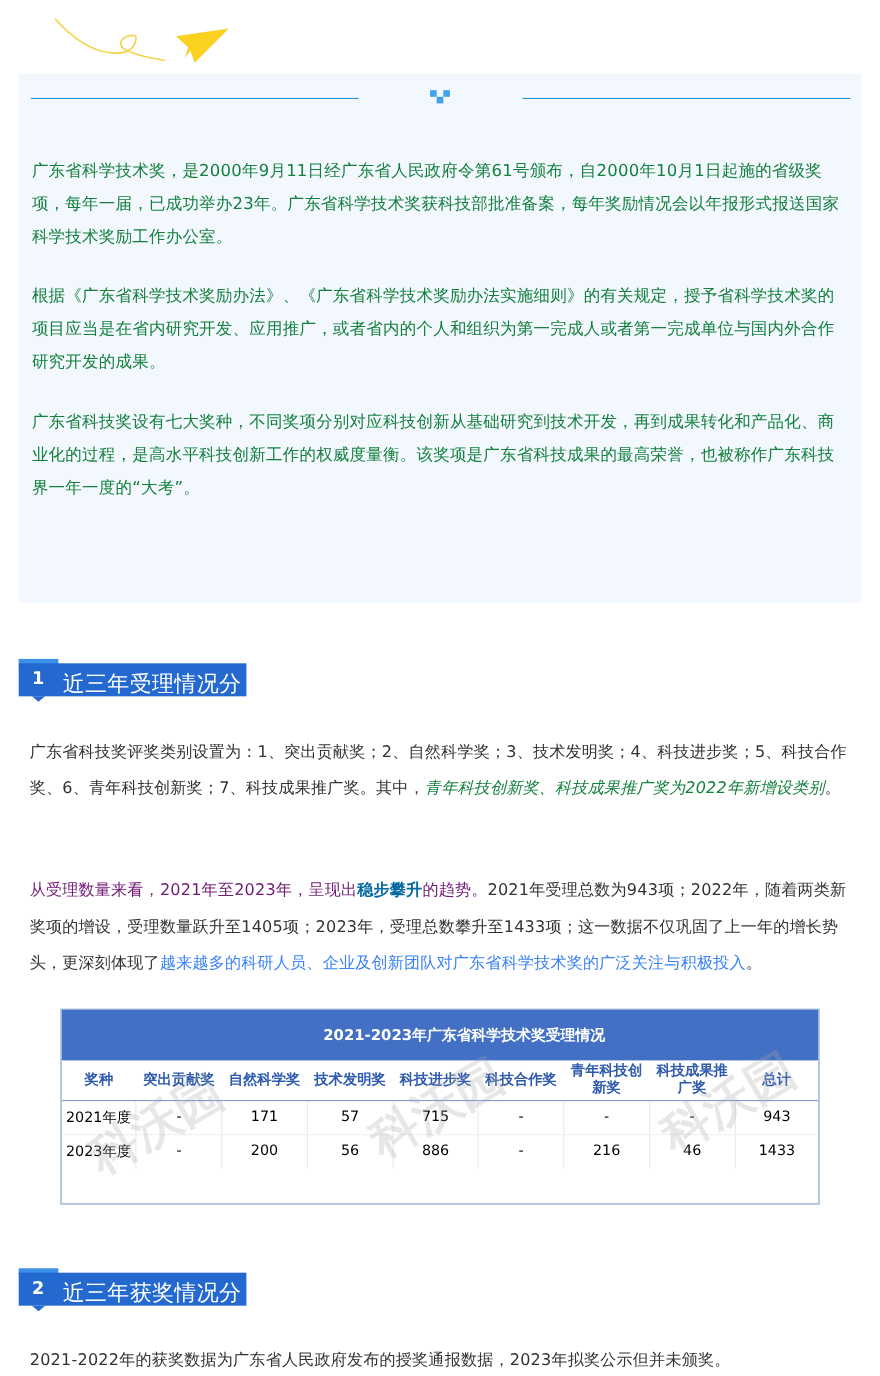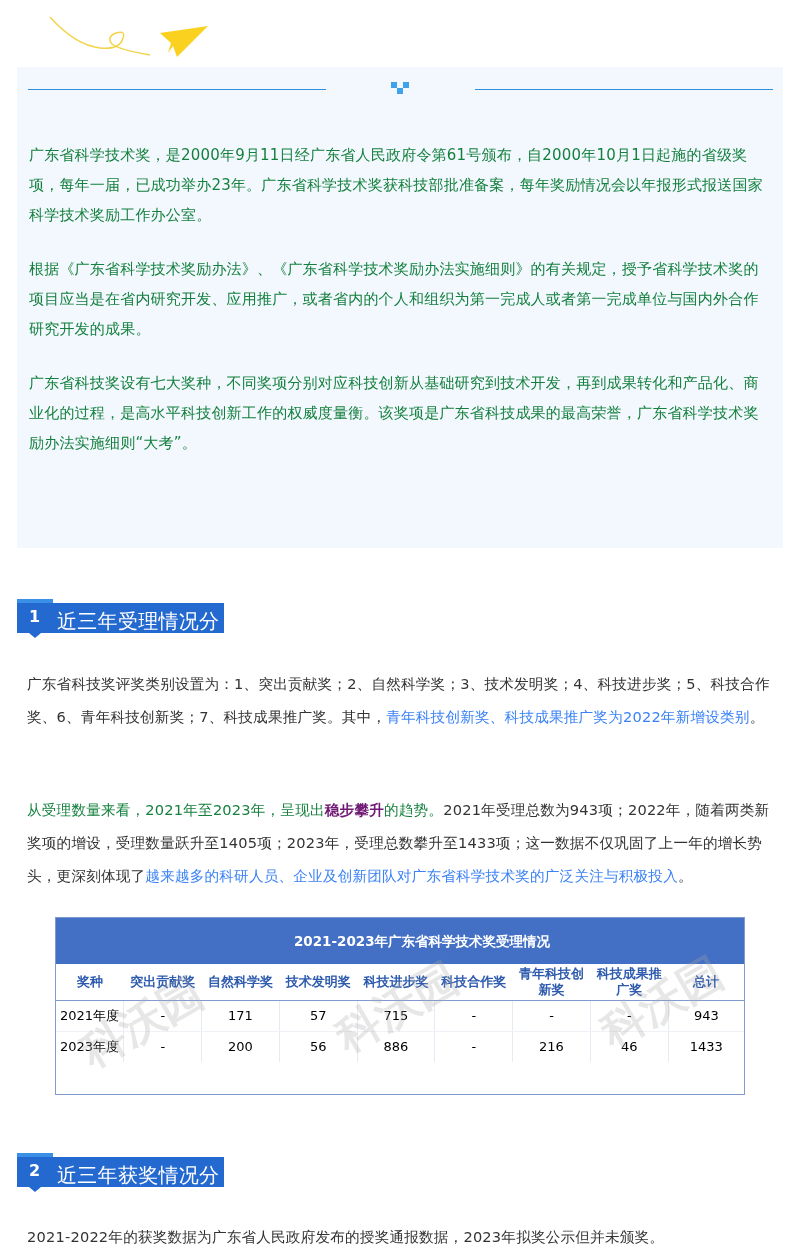--- a/index.html
+++ b/index.html
@@ -28,23 +28,23 @@
   .section-head .bar { position: absolute; left: 0; top: 4px; width: 207px; height: 30px; background: #2469cf; }
   .section-head .num { position: absolute; left: 12px; top: 8px; color: #ffffff; font-weight: bold; font-size: 16px; }
   .section-head .title { position: absolute; left: 40px; top: 9px; color: #ffffff; font-weight: normal; font-size: 20px; letter-spacing: 0.3px; }
   .section-head .pointer { position: absolute; left: 12px; top: 34px; width: 0; height: 0;
     border-left: 6px solid transparent; border-right: 6px solid transparent; border-top: 5px solid #2469cf; }
 
   .body-text {
     position: absolute; left: 27px; width: 748px;
     font-size: 14.6px; line-height: 33px; color: #333333; letter-spacing: 0.2px;
   }
-  .hl-orange { color: #3b82f6; }
-  .hl-blue { color: #15803d; }
-  .hl-red-bold { color: #701a75; font-weight: bold; }
+  .hl-orange { color: #15803d; font-style: italic; }
+  .hl-blue { color: #701a75; }
+  .hl-red-bold { color: #0369a1; font-weight: bold; }
   .hl-red { color: #3b82f6; }
 
   .table-wrap {
     position: absolute; left: 55px; top: 917px; width: 690px; height: 178px;
     border: 1px solid #7f9bd0; background: #ffffff; overflow: hidden;
   }
   .table-title {
     height: 46px; background: #4370c4; color: #ffffff; font-weight: bold;
     font-size: 13.5px; text-align: center; line-height: 46px; padding-left: 44px;
   }
@@ -73,21 +73,21 @@
   <div class="divider-icon">
     <span style="left:0;top:0;"></span>
     <span style="left:12px;top:0;"></span>
     <span style="left:6px;top:6px;"></span>
   </div>
   <div class="divider-right"></div>
 
   <div class="intro-text">
     <p>广东省科学技术奖，是2000年9月11日经广东省人民政府令第61号颁布，自2000年10月1日起施的省级奖项，每年一届，已成功举办23年。广东省科学技术奖获科技部批准备案，每年奖励情况会以年报形式报送国家科学技术奖励工作办公室。</p>
     <p>根据《广东省科学技术奖励办法》、《广东省科学技术奖励办法实施细则》的有关规定，授予省科学技术奖的项目应当是在省内研究开发、应用推广，或者省内的个人和组织为第一完成人或者第一完成单位与国内外合作研究开发的成果。</p>
-    <p>广东省科技奖设有七大奖种，不同奖项分别对应科技创新从基础研究到技术开发，再到成果转化和产品化、商业化的过程，是高水平科技创新工作的权威度量衡。该奖项是广东省科技成果的最高荣誉，广东省科学技术奖励办法实施细则“大考”。</p>
+    <p>广东省科技奖设有七大奖种，不同奖项分别对应科技创新从基础研究到技术开发，再到成果转化和产品化、商业化的过程，是高水平科技创新工作的权威度量衡。该奖项是广东省科技成果的最高荣誉，也被称作广东科技界一年一度的“大考”。</p>
   </div>
 </div>
 
 <div class="section-head" style="top:599px;">
   <div class="tab"></div>
   <div class="bar"></div>
   <span class="num">1</span>
   <span class="title">近三年受理情况分析</span>
   <div class="pointer"></div>
 </div>

